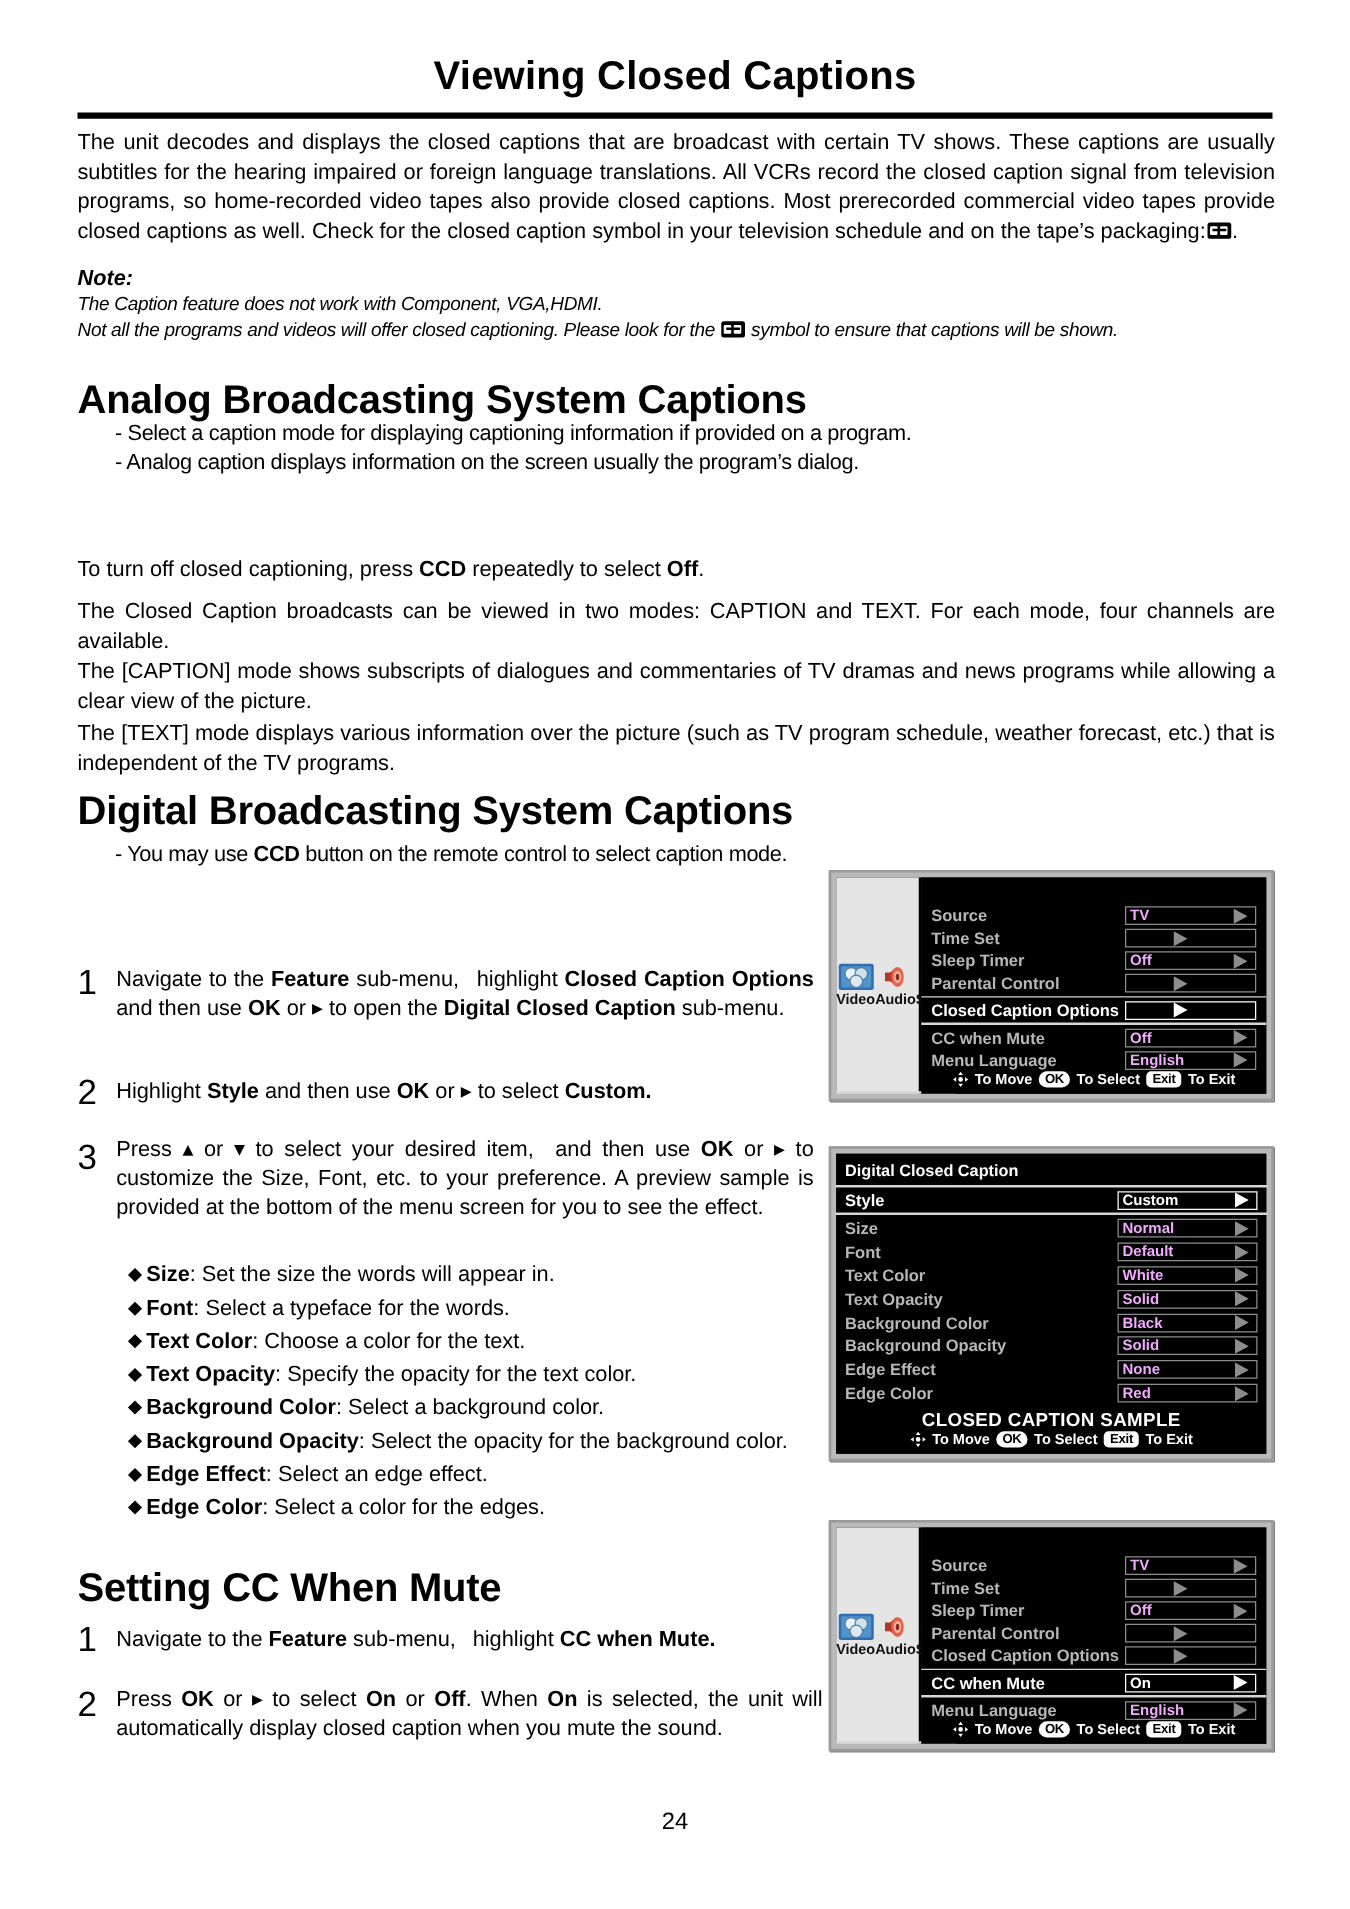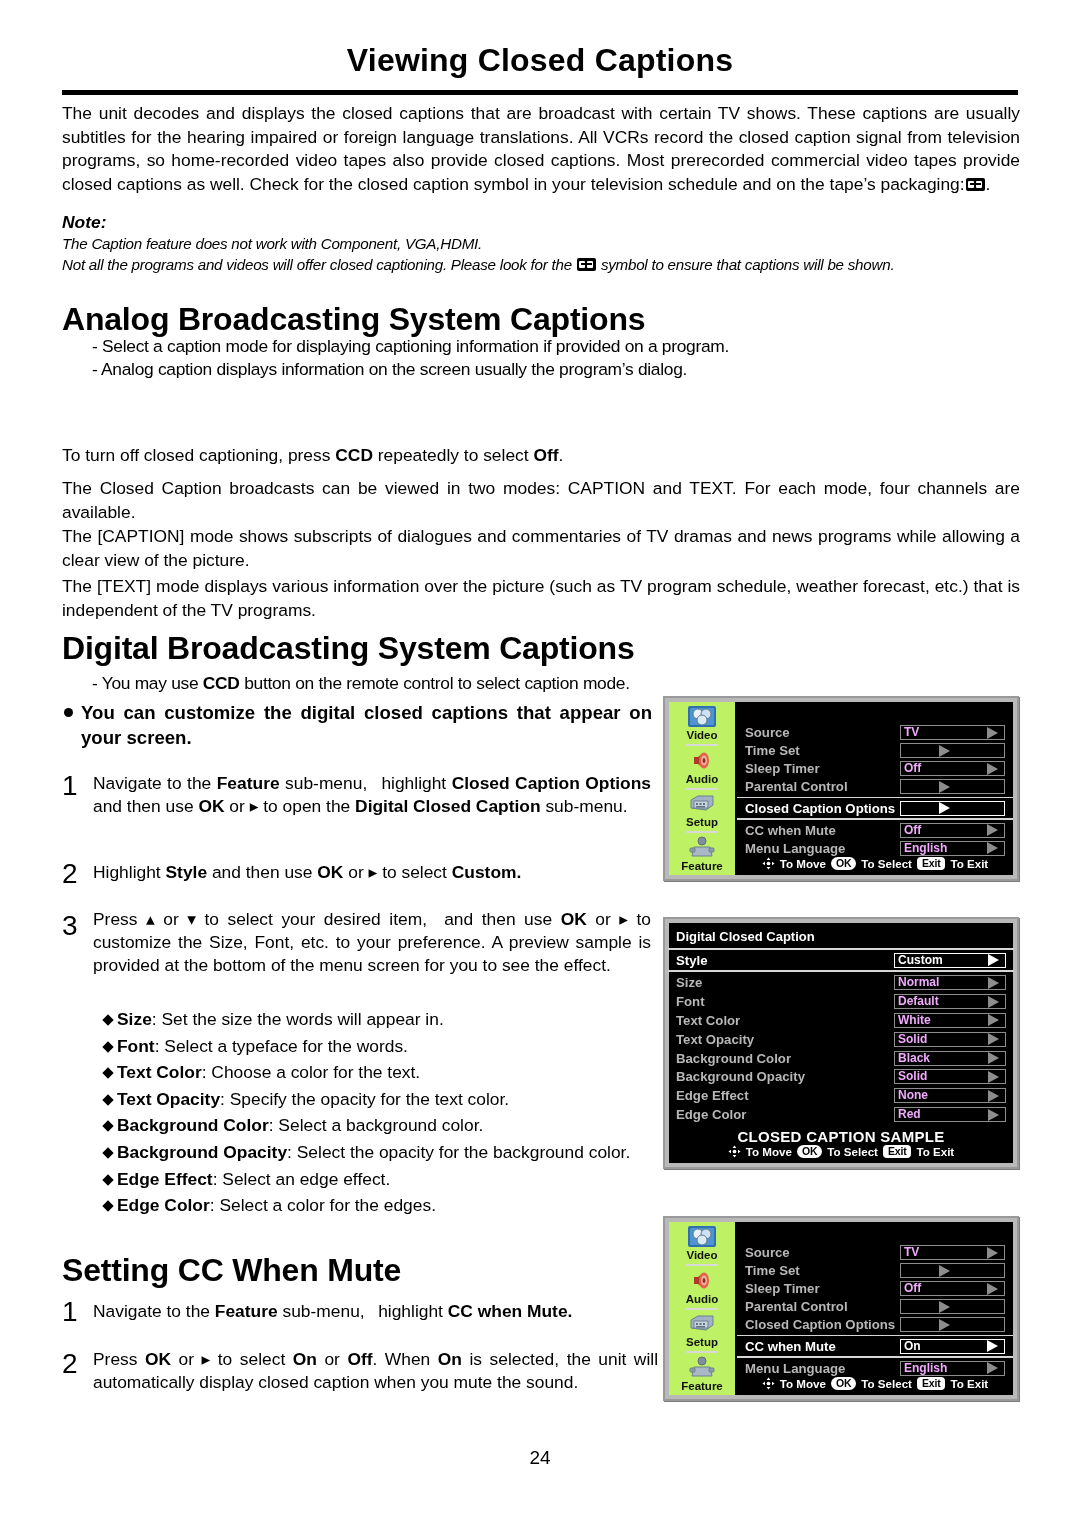--- a/index.html
+++ b/index.html
@@ -195,27 +195,26 @@
   }
   .osd-inner {
     display: flex;
     background: #000;
     width: 100%;
     height: 100%;
     box-sizing: border-box;
   }
   .osd-side {
     width: 68px;
-    background: #bef264;
+    background: #e5e5e5;
     flex: 0 0 68px;
     display: flex;
-    flex-direction: column;
+    flex-direction: row;
     border-right: 2px solid #000;
     box-sizing: border-box;
-    align-items: center;
   }
   .side-cell {
     flex: 1 1 0;
     display: flex;
     flex-direction: column;
     align-items: center;
     justify-content: center;
     border-bottom: 2px solid #d9d9d9;
     box-sizing: border-box;
     position: relative;
@@ -369,24 +368,20 @@
   <div class="para" style="top:444px; width:958px;"><span>To turn off closed captioning, press </span><b>CCD</b><span> repeatedly to select </span><b>Off</b><span>.</span></div>
 
   <div class="para" style="top:477px; width:958px;">The Closed Caption broadcasts can be viewed in two modes: CAPTION and TEXT. For each mode, four channels are available.</div>
   <div class="para" style="top:525px; width:958px;">The [CAPTION] mode shows subscripts of dialogues and commentaries of TV dramas and news programs while allowing a clear view of the picture.</div>
   <div class="para" style="top:575px; width:958px;">The [TEXT] mode displays various information over the picture (such as TV program schedule, weather forecast, etc.) that is independent of the TV programs.</div>
 
   <div class="h2" id="h2-digital">Digital Broadcasting System Captions</div>
 
   <div class="dashline" style="top:673px;"><span>- You may use </span><b>CCD</b><span> button on the remote control to select caption mode.</span></div>
 
-  <div class="bullet-head">
-    <span class="dot"></span>
-    <span class="txt">You can customize the digital closed captions that appear on your screen.</span>
-  </div>
 
   <div class="step-num" style="left:62px; top:770px;">1</div>
   <div class="step-body" id="dstep1" style="left:93px; top:772px; width:558px;"><span>Navigate to the </span><b>Feature</b><span> sub-menu,  highlight </span><b>Closed Caption Options</b><span> and then use </span><b>OK</b><span> or </span><span>▸</span><span> to open the </span><b>Digital Closed Caption</b><span> sub-menu.</span></div>
 
   <div class="step-num" style="left:62px; top:858px;">2</div>
   <div class="step-body" id="dstep2" style="left:93px; top:861px; width:558px;"><span>Highlight </span><b>Style</b><span> and then use </span><b>OK</b><span> or </span><span>▸</span><span> to select </span><b>Custom.</b></div>
 
   <div class="step-num" style="left:62px; top:910px;">3</div>
   <div class="step-body" id="dstep3" style="left:93px; top:908px; width:558px;"><span>Press </span><span>▴</span><span> or </span><span>▾</span><span> to select your desired item,  and then use </span><b>OK</b><span> or </span><span>▸</span><span> to customize the Size, Font, etc. to your preference. A preview sample is provided at the bottom of the menu  screen for you to see the effect.</span></div>
 

